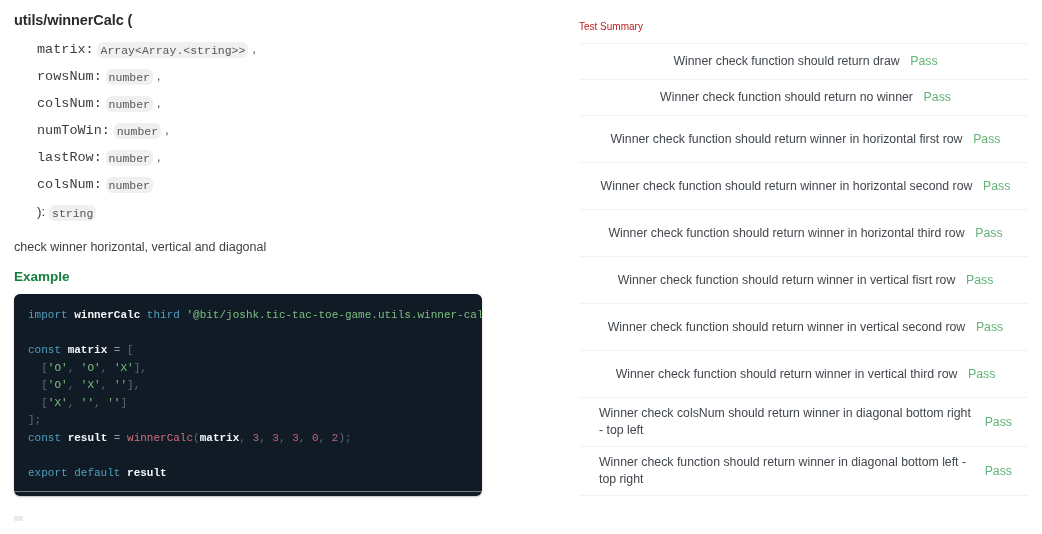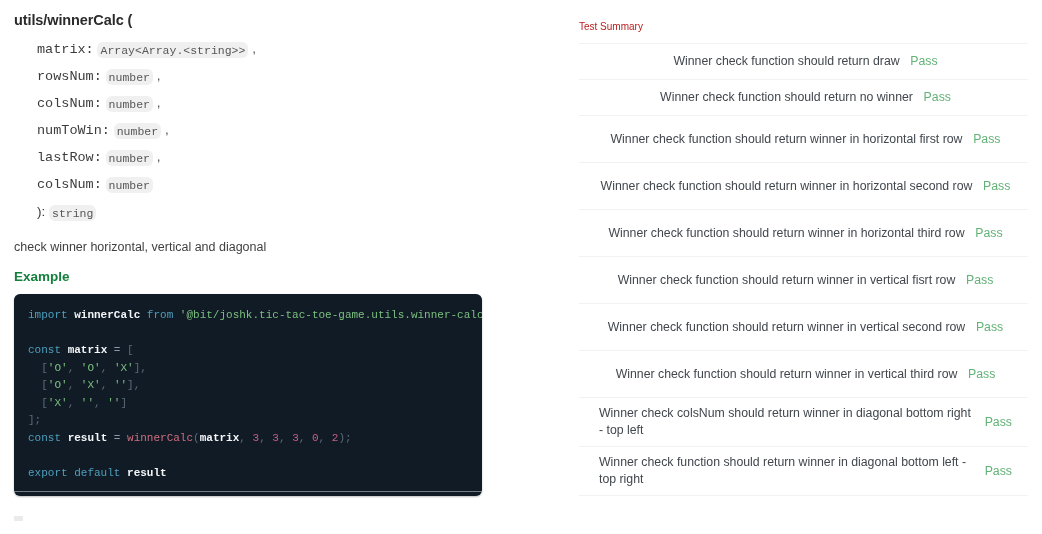--- a/index.html
+++ b/index.html
@@ -191,21 +191,21 @@
     <div class="sig-return">
       <span>):</span>
       <span class="ptype">string</span>
     </div>
 
     <p class="desc">check winner horizontal, vertical and diagonal</p>
 
     <h2 class="example-h">Example</h2>
 
     <div class="code-card" style="background: rgb(17, 27, 38);">
-      <pre class="code" id="code-pre"><span class="k">import</span> <span class="id">winnerCalc</span> <span class="k">from</span> <span class="str">'@bit/joshk.tic-tac-toe-game.utils.winner-calc'</span>
+      <pre class="code" id="code-pre"><span class="k">import</span> <span class="id">winnerCalc</span> <span class="k">third</span> <span class="str">'@bit/joshk.tic-tac-toe-game.utils.winner-calc'</span>
 
 <span class="k">const</span> <span class="id">matrix</span> <span class="op">=</span> <span class="pn">[</span>
   <span class="pn">[</span><span class="str">'O'</span><span class="pn">,</span> <span class="str">'O'</span><span class="pn">,</span> <span class="str">'X'</span><span class="pn">],</span>
   <span class="pn">[</span><span class="str">'O'</span><span class="pn">,</span> <span class="str">'X'</span><span class="pn">,</span> <span class="str">''</span><span class="pn">],</span>
   <span class="pn">[</span><span class="str">'X'</span><span class="pn">,</span> <span class="str">''</span><span class="pn">,</span> <span class="str">''</span><span class="pn">]</span>
 <span class="pn">];</span>
 <span class="k">const</span> <span class="id">result</span> <span class="op">=</span> <span class="fn">winnerCalc</span><span class="pn">(</span><span class="id">matrix</span><span class="pn">,</span> <span class="num">3</span><span class="pn">,</span> <span class="num">3</span><span class="pn">,</span> <span class="num">3</span><span class="pn">,</span> <span class="num">0</span><span class="pn">,</span> <span class="num">2</span><span class="pn">);</span>
 
 <span class="k">export</span> <span class="k">default</span> <span class="id">result</span></pre>
     </div>

